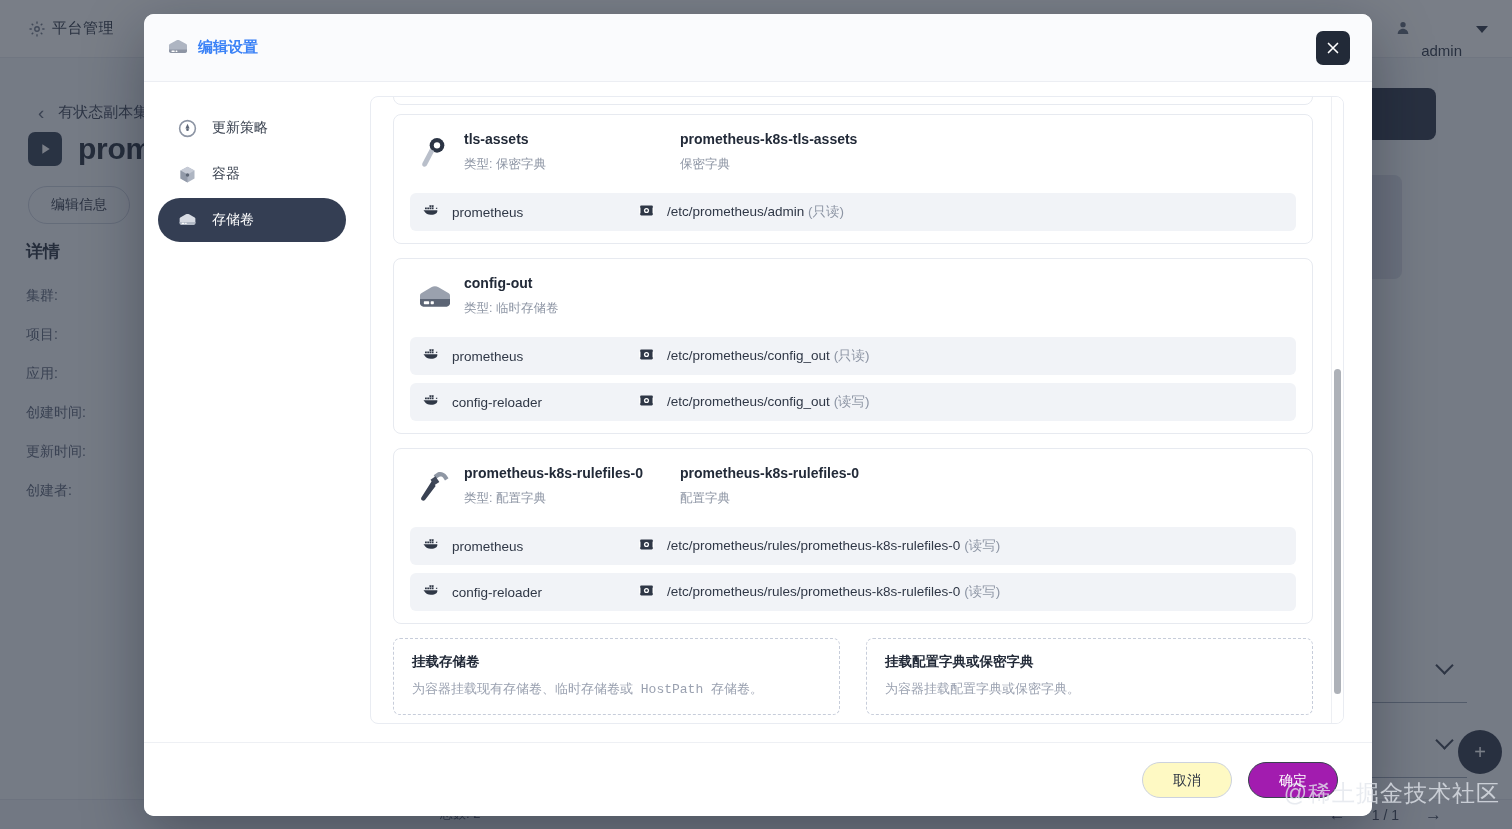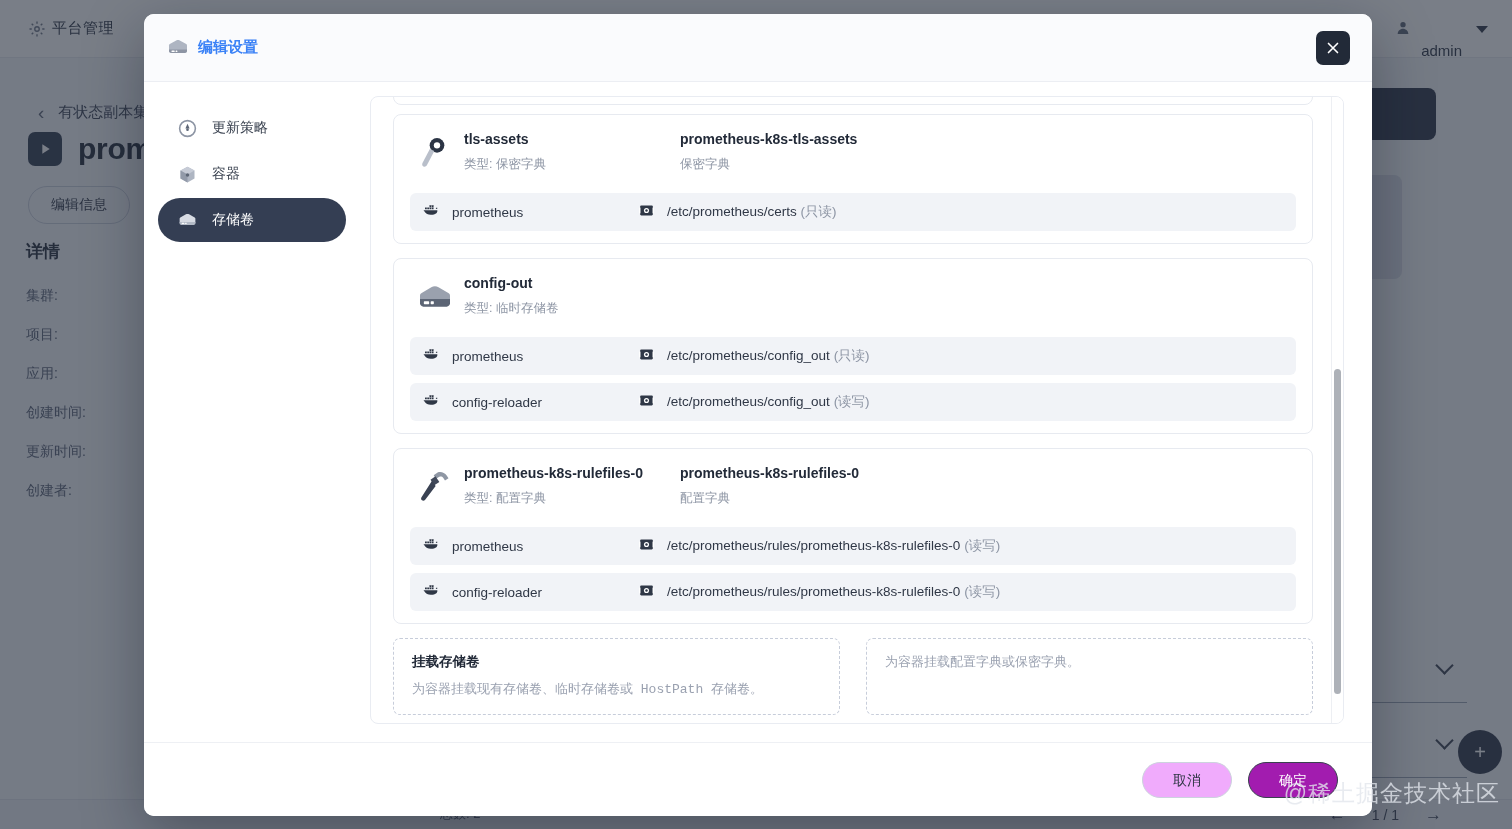--- a/index.html
+++ b/index.html
@@ -221,21 +221,21 @@
     flex: 0 0 74px; height: 74px;
     border-top: 1px solid #eef0f4;
     display: flex; align-items: center; justify-content: flex-end;
     gap: 16px; padding-right: 34px;
     background: #fff;
   }
   .btn {
     border-radius: 21px; font-size: 14px;
     padding: 10px 30px; line-height: 1;
   }
-  .btn-cancel { border: 1px solid #ccd2de; color: #2c3442; background: #f0abfc; }
+  .btn-cancel { border: 1px solid #ccd2de; color: #2c3442; background: #fef9c3; }
   .btn-confirm { border: 1px solid #39414f; color: #fff; background: #a21caf; }
 
   .watermark {
     position: absolute; right: 12px; bottom: 20px;
     font-size: 23px; color: rgba(226,229,236,.78);
     letter-spacing: 1px; pointer-events: none; z-index: 50;
     font-weight: 400;
   }
 </style>
 </head>
@@ -423,21 +423,21 @@
                 <span>
                   <svg viewBox="0 0 24 24" width="17" height="17">
                     <rect x="3" y="5" width="18" height="14" rx="1.6" fill="#2f3746"></rect>
                     <circle cx="12" cy="12" r="3.6" fill="#fff"></circle>
                       <circle cx="12" cy="12" r="1.7" fill="#2f3746"></circle>
                     <rect x="1.6" y="8" width="1.8" height="8" fill="#fff"></rect>
                       <rect x="20.6" y="8" width="1.8" height="8" fill="#fff"></rect>
                   </svg>
                 </span>
                 <span class="mount-path-text">
-                  <span>/etc/prometheus/certs</span>
+                  <span>/etc/prometheus/admin</span>
                   <span class="mode">(只读)</span>
                 </span>
               </span>
             </div>
           </div>
 
           <div class="vol-card">
             <div class="vol-head">
               <span class="vol-head-icon">
                 <svg viewBox="0 0 24 24" width="40" height="40">
@@ -609,20 +609,21 @@
               </span>
             </div>
           </div>
 
           <div class="add-row">
             <div class="add-card">
               <div class="add-title">挂载存储卷</div>
               <div class="add-desc">为容器挂载现有存储卷、临时存储卷或 HostPath 存储卷。</div>
             </div>
             <div class="add-card">
+              <div class="add-title">挂载配置字典或保密字典</div>
               <div class="add-desc">为容器挂载配置字典或保密字典。</div>
             </div>
           </div>
 
         </div>
       </div>
 
       <div class="sb-track">
         <div class="sb-thumb"></div>
       </div>

